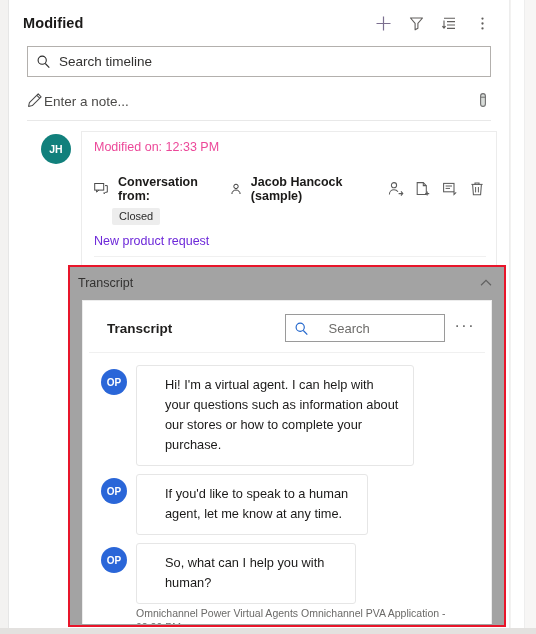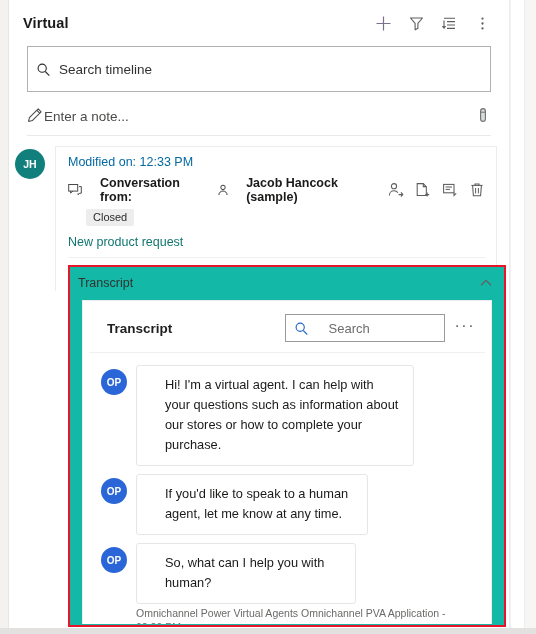--- a/index.html
+++ b/index.html
@@ -60,74 +60,74 @@
   .icon-btn {
     width: 30px; height: 30px;
     display: flex; align-items: center; justify-content: center;
     cursor: pointer; color: #605e5c;
   }
   .icon-btn svg { display: block; }
 
   
   .search-wrap { padding: 0 18px; }
   .search-box {
-    height: 46px;
+    height: 31px;
     border: 1px solid #b3b0ad;
     display: flex; align-items: center;
     padding: 0 8px; gap: 8px;
     background: #fff;
   }
   .search-box .ph { font-size: 13.5px; color: #323130; }
   .search-ico { color: #2b2b2b; display: flex; }
 
   
   .note-row {
     margin: 10px 18px 0 18px;
     height: 34px;
     display: flex; align-items: center; gap: 1px;
     border-bottom: 1px solid #e8e8e8;
     padding-bottom: 4px;
   }
   .note-ph { font-size: 13.5px; color: #4b4a48; flex: 1; }
 
   
-  .record { display: flex; padding: 10px 12px 0 6px; }
+  .record { display: flex; padding: 10px 12px 0 32px; }
   .avatar {
     width: 30px; height: 30px; border-radius: 50%;
     background: #11807c; color: #fff;
     font-size: 10.5px; font-weight: bold;
     display: flex; align-items: center; justify-content: center;
     flex: 0 0 30px; margin-top: 3px;
   }
   .record-card {
     flex: 1; margin-left: 10px;
     border: 1px solid #ececec;
     border-bottom: none;
     padding: 8px 10px 0 12px;
   }
-  .rc-modified { font-size: 12.5px; color: #0369a1; margin-bottom: 7px; }
+  .rc-modified { font-size: 12.5px; color: #ec4899; margin-bottom: 21px; }
   .rc-line {
     display: flex; align-items: center;
     font-size: 12.5px; color: #1b1a19;
-    gap: 16px;
+    gap: 8px;
   }
   .rc-line .conv-ico { color: #4a4a4a; display: flex; margin-right: 2px; }
   .rc-from { font-weight: bold; }
   .rc-person-ico { color: #3a3a3a; display: flex; margin: 0 1px 0 3px; }
   .rc-person { font-weight: bold; }
   .rc-line-actions { margin-left: auto; display: flex; align-items: center; gap: 9px; }
   .rc-line-actions .icon-btn { width: 18px; height: 20px; }
   .badge {
     display: inline-block;
     margin: 5px 0 0 18px;
     background: #ededed; color: #2b2b2b;
     font-size: 11px; padding: 2px 7px 3px 7px;
     border-radius: 2px;
   }
-  .rc-subject { font-size: 12.5px; color: #0f766e; margin: 9px 0 2px 0; }
+  .rc-subject { font-size: 12.5px; color: #6d28d9; margin: 9px 0 2px 0; }
   .rc-viewmore {
     display: flex; align-items: center;
     font-size: 12.5px; color: #4f4e4c;
     padding: 9px 0 8px 0;
     border-top: 1px solid #f0f0f0;
     margin-top: 8px;
     justify-content: space-between;
   }
   .rc-viewmore .chev { margin-left: auto; color: #616161; display: flex; }
 
@@ -139,21 +139,21 @@
     border: 2.5px solid #e8152a;
     pointer-events: none;
     z-index: 40;
   }
 
   
   .transcript-sec {
     position: absolute;
     left: 70px; top: 267px;
     width: 434px; height: 358px;
-    background: #14b8a6;
+    background: #a3a3a3;
     overflow: hidden;
   }
   .tr-head {
     display: flex; align-items: center;
     height: 32px; padding: 0 10px 0 8px;
     font-size: 12.5px; color: #333231;
   }
   .tr-head .chev { margin-left: auto; color: #616161; display: flex; }
   .tr-card {
     margin: 1px 12px 0 12px;
@@ -217,21 +217,21 @@
 <body>
 
 <div id="root">
 
   <div class="far-strip"></div>
   <div class="right-strip"></div>
 
   <div class="panel">
 
     <div class="tl-header">
-      <span class="tl-title">Virtual</span>
+      <span class="tl-title">Modified</span>
       <div class="tl-actions">
 
         <div class="icon-btn">
           <span>
             <svg width="17" height="17" viewBox="0 0 17 17">
                 <path d="M8.5 1.5v14M1.5 8.5h14" stroke="#7b6f8f" stroke-width="1.2" fill="none"></path>
               </svg>
           </span>
         </div>
 

